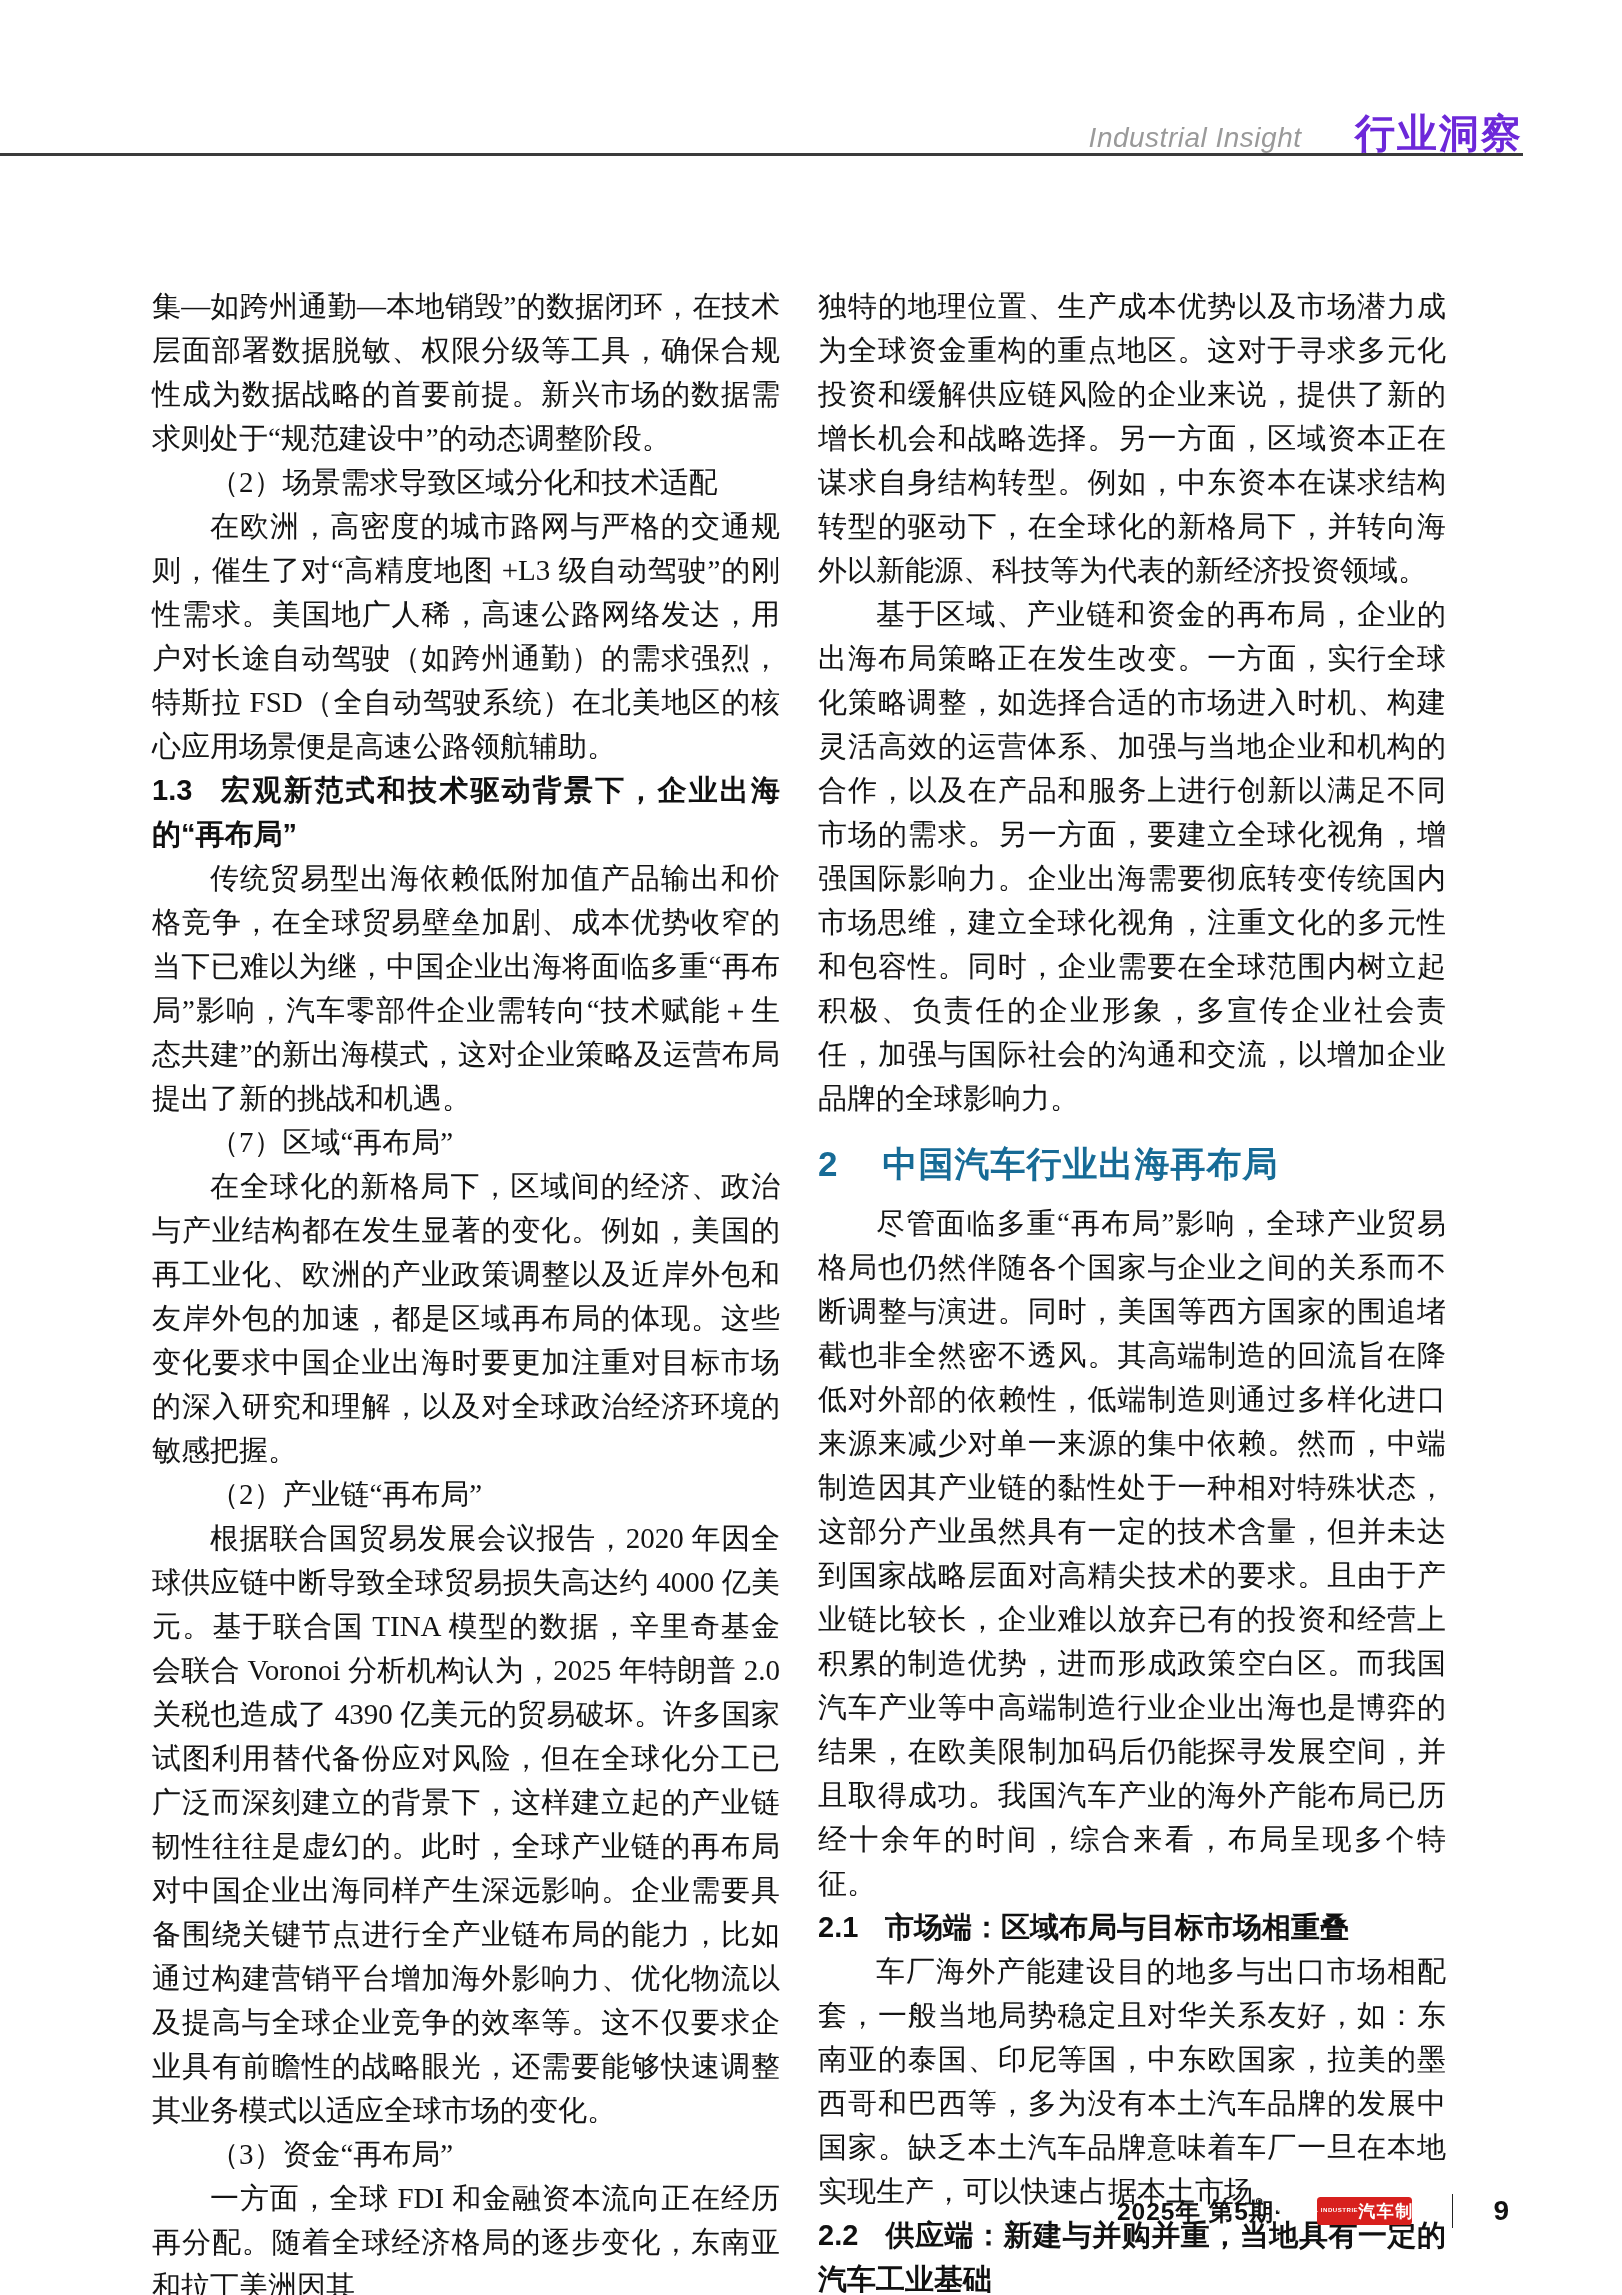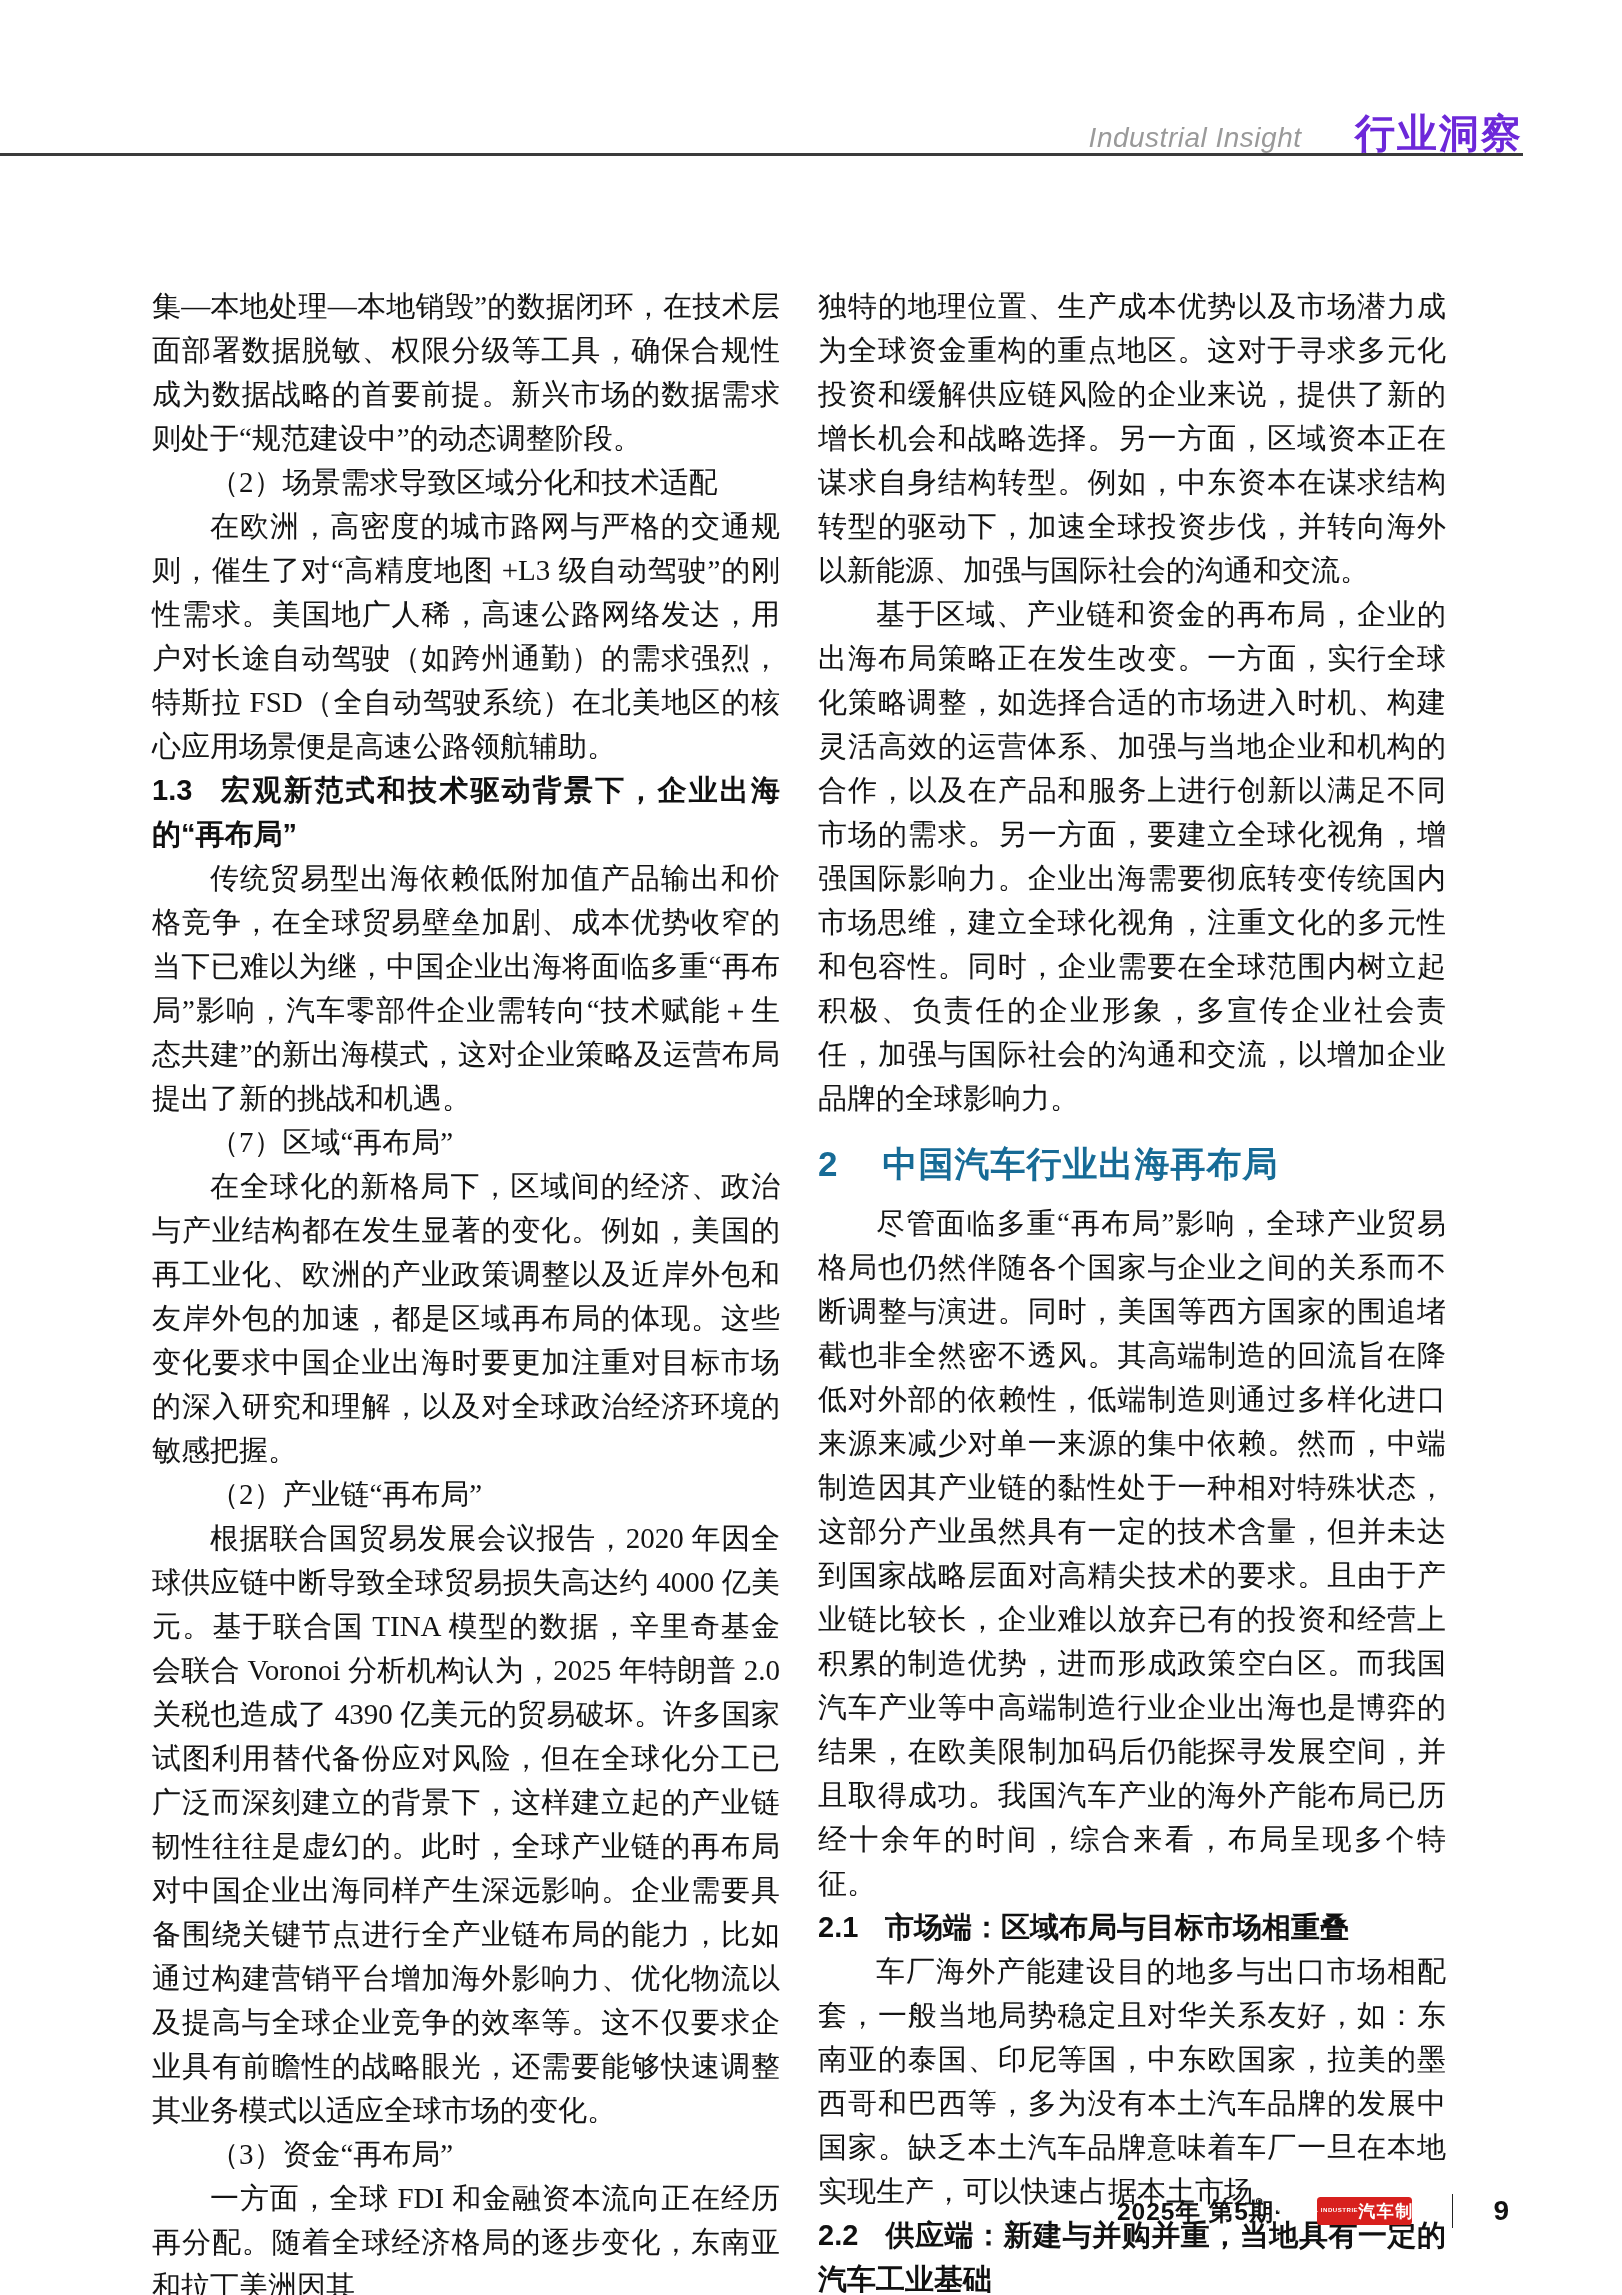--- a/index.html
+++ b/index.html
@@ -150,35 +150,35 @@
 
 <div class="page">
 
   <div class="hdr">
     <span class="hdr-en">Industrial Insight</span>
     <span class="hdr-zh">行业洞察</span>
   </div>
   <div class="hdr-rule"></div>
 
   <section class="col col-left">
-    <p class="cont">集—本地处理—本地销毁”的数据闭环，在技术层面部署数据脱敏、权限分级等工具，确保合规性成为数据战略的首要前提。新兴市场的数据需求则处于“规范建设中”的动态调整阶段。</p>
+    <p class="cont">集—如跨州通勤—本地销毁”的数据闭环，在技术层面部署数据脱敏、权限分级等工具，确保合规性成为数据战略的首要前提。新兴市场的数据需求则处于“规范建设中”的动态调整阶段。</p>
     <p class="ind">（2）场景需求导致区域分化和技术适配</p>
     <p class="ind">在欧洲，高密度的城市路网与严格的交通规则，催生了对“高精度地图 +L3 级自动驾驶”的刚性需求。美国地广人稀，高速公路网络发达，用户对长途自动驾驶（如跨州通勤）的需求强烈，特斯拉 FSD（全自动驾驶系统）在北美地区的核心应用场景便是高速公路领航辅助。</p>
     <h3 class="h-sub"><span>1.3</span><span class="h-gap"></span><span>宏观新范式和技术驱动背景下，企业出海的“再布局”</span></h3>
     <p class="ind">传统贸易型出海依赖低附加值产品输出和价格竞争，在全球贸易壁垒加剧、成本优势收窄的当下已难以为继，中国企业出海将面临多重“再布局”影响，汽车零部件企业需转向“技术赋能＋生态共建”的新出海模式，这对企业策略及运营布局提出了新的挑战和机遇。</p>
     <p class="ind">（7）区域“再布局”</p>
     <p class="ind">在全球化的新格局下，区域间的经济、政治与产业结构都在发生显著的变化。例如，美国的再工业化、欧洲的产业政策调整以及近岸外包和友岸外包的加速，都是区域再布局的体现。这些变化要求中国企业出海时要更加注重对目标市场的深入研究和理解，以及对全球政治经济环境的敏感把握。</p>
     <p class="ind">（2）产业链“再布局”</p>
     <p class="ind">根据联合国贸易发展会议报告，2020 年因全球供应链中断导致全球贸易损失高达约 4000 亿美元。基于联合国 TINA 模型的数据，辛里奇基金会联合 Voronoi 分析机构认为，2025 年特朗普 2.0 关税也造成了 4390 亿美元的贸易破坏。许多国家试图利用替代备份应对风险，但在全球化分工已广泛而深刻建立的背景下，这样建立起的产业链韧性往往是虚幻的。此时，全球产业链的再布局对中国企业出海同样产生深远影响。企业需要具备围绕关键节点进行全产业链布局的能力，比如通过构建营销平台增加海外影响力、优化物流以及提高与全球企业竞争的效率等。这不仅要求企业具有前瞻性的战略眼光，还需要能够快速调整其业务模式以适应全球市场的变化。</p>
     <p class="ind">（3）资金“再布局”</p>
     <p class="ind">一方面，全球 FDI 和金融资本流向正在经历再分配。随着全球经济格局的逐步变化，东南亚和拉丁美洲因其</p>
   </section>
 
   <section class="col col-right">
-    <p class="cont">独特的地理位置、生产成本优势以及市场潜力成为全球资金重构的重点地区。这对于寻求多元化投资和缓解供应链风险的企业来说，提供了新的增长机会和战略选择。另一方面，区域资本正在谋求自身结构转型。例如，中东资本在谋求结构转型的驱动下，加速全球投资步伐，并转向海外以新能源、加强与国际社会的沟通和交流。</p>
+    <p class="cont">独特的地理位置、生产成本优势以及市场潜力成为全球资金重构的重点地区。这对于寻求多元化投资和缓解供应链风险的企业来说，提供了新的增长机会和战略选择。另一方面，区域资本正在谋求自身结构转型。例如，中东资本在谋求结构转型的驱动下，在全球化的新格局下，并转向海外以新能源、科技等为代表的新经济投资领域。</p>
     <p class="ind">基于区域、产业链和资金的再布局，企业的出海布局策略正在发生改变。一方面，实行全球化策略调整，如选择合适的市场进入时机、构建灵活高效的运营体系、加强与当地企业和机构的合作，以及在产品和服务上进行创新以满足不同市场的需求。另一方面，要建立全球化视角，增强国际影响力。企业出海需要彻底转变传统国内市场思维，建立全球化视角，注重文化的多元性和包容性。同时，企业需要在全球范围内树立起积极、负责任的企业形象，多宣传企业社会责任，加强与国际社会的沟通和交流，以增加企业品牌的全球影响力。</p>
     <h2 class="h-blue"><span>2</span><span class="h-gap"></span><span>中国汽车行业出海再布局</span></h2>
     <p class="ind">尽管面临多重“再布局”影响，全球产业贸易格局也仍然伴随各个国家与企业之间的关系而不断调整与演进。同时，美国等西方国家的围追堵截也非全然密不透风。其高端制造的回流旨在降低对外部的依赖性，低端制造则通过多样化进口来源来减少对单一来源的集中依赖。然而，中端制造因其产业链的黏性处于一种相对特殊状态，这部分产业虽然具有一定的技术含量，但并未达到国家战略层面对高精尖技术的要求。且由于产业链比较长，企业难以放弃已有的投资和经营上积累的制造优势，进而形成政策空白区。而我国汽车产业等中高端制造行业企业出海也是博弈的结果，在欧美限制加码后仍能探寻发展空间，并且取得成功。我国汽车产业的海外产能布局已历经十余年的时间，综合来看，布局呈现多个特征。</p>
     <h3 class="h-sub"><span>2.1</span><span class="h-gap"></span><span>市场端：区域布局与目标市场相重叠</span></h3>
     <p class="ind">车厂海外产能建设目的地多与出口市场相配套，一般当地局势稳定且对华关系友好，如：东南亚的泰国、印尼等国，中东欧国家，拉美的墨西哥和巴西等，多为没有本土汽车品牌的发展中国家。缺乏本土汽车品牌意味着车厂一旦在本地实现生产，可以快速占据本土市场。</p>
     <h3 class="h-sub"><span>2.2</span><span class="h-gap"></span><span>供应端：新建与并购并重，当地具有一定的汽车工业基础</span></h3>
 
   </section>
 
   <div class="ftr">

